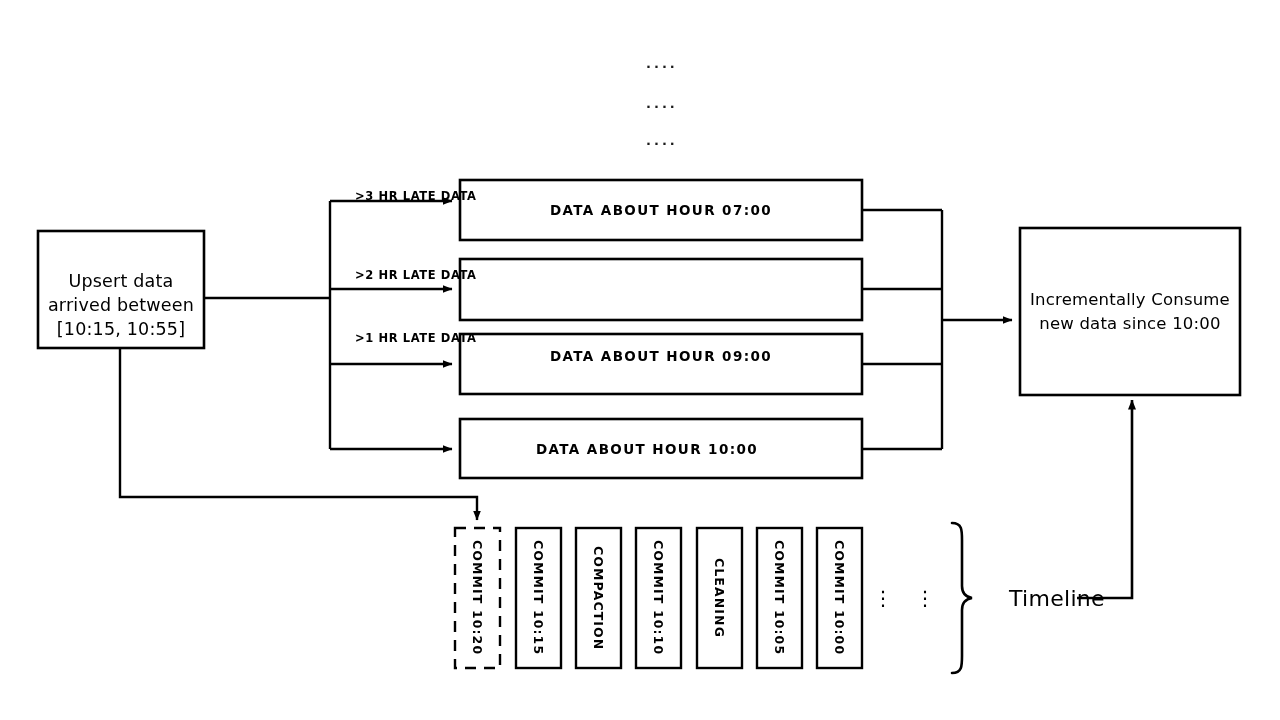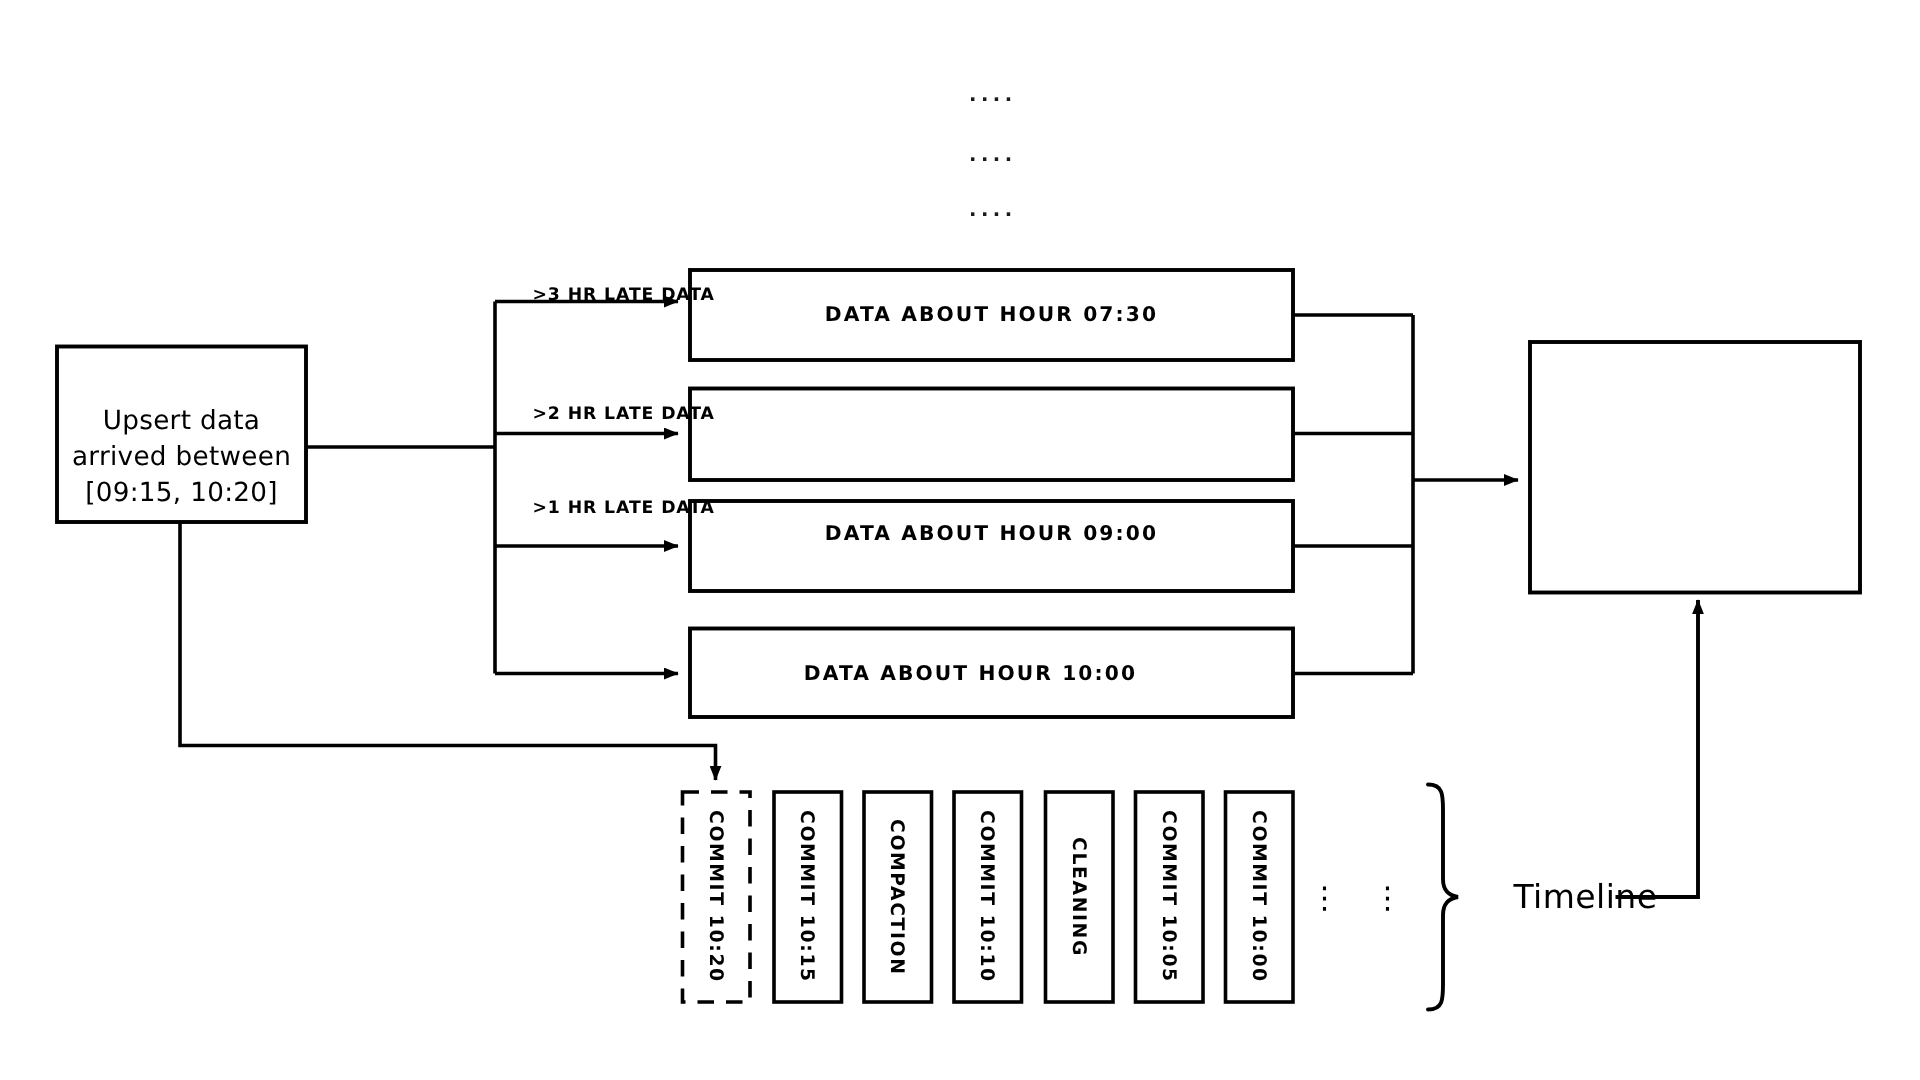--- a/index.html
+++ b/index.html
@@ -146,42 +146,48 @@
              L962,656
              C962,666 962,673 952,673" fill="none" stroke="#000000" stroke-width="2.6" stroke-linecap="round"></path>
 
     <path d="M1077,598 L1132,598 L1132,400" fill="none" stroke="#000000" stroke-width="2.6" marker-end="url(#arrowhead)"></path>
   </svg>
 
   <div class="box-text" style="left:38px; top:231px; width:166px; height:148px;">
     <div class="handwrite source-label">
       <div>Upsert data</div>
       <div>arrived between</div>
-      <div>[09:15, 10:20]</div>
+      <div>[10:15, 10:55]</div>
     </div>
   </div>
 
   <div class="edge-label hw-cond" style="left:343px; top:189px;">&gt;3 HR LATE DATA</div>
   <div class="edge-label hw-cond" style="left:343px; top:268px;">&gt;2 HR LATE DATA</div>
   <div class="edge-label hw-cond" style="left:343px; top:331px;">&gt;1 HR LATE DATA</div>
 
   <div class="box-text" style="left:460px; top:180px; width:402px; height:60px;">
-    <span class="hour-label">DATA ABOUT HOUR 07:30</span>
+    <span class="hour-label">DATA ABOUT HOUR 07:00</span>
   </div>
   <div class="box-text" style="left:460px; top:334px; width:402px; height:44px;">
     <span class="hour-label">DATA ABOUT HOUR 09:00</span>
   </div>
   <div class="box-text" style="left:460px; top:419px; width:374px; height:59px;">
     <span class="hour-label">DATA ABOUT HOUR 10:00</span>
   </div>
 
   <div class="dots-row" style="left:646px; top:56px;">....</div>
   <div class="dots-row" style="left:646px; top:96px;">....</div>
   <div class="dots-row" style="left:646px; top:133px;">....</div>
 
+  <div class="box-text" style="left:1020px; top:228px; width:220px; height:167px;">
+    <div class="handwrite sink-label">
+      <div>Incrementally Consume</div>
+      <div>new data since 10:00</div>
+    </div>
+  </div>
 
   <div class="box-text" style="left:455px; top:528px; width:45px; height:140px;">
     <span class="commit-label">COMMIT 10:20</span>
   </div>
   <div class="box-text" style="left:516px; top:528px; width:45px; height:140px;">
     <span class="commit-label">COMMIT 10:15</span>
   </div>
   <div class="box-text" style="left:576px; top:528px; width:45px; height:140px;">
     <span class="commit-label">COMPACTION</span>
   </div>

